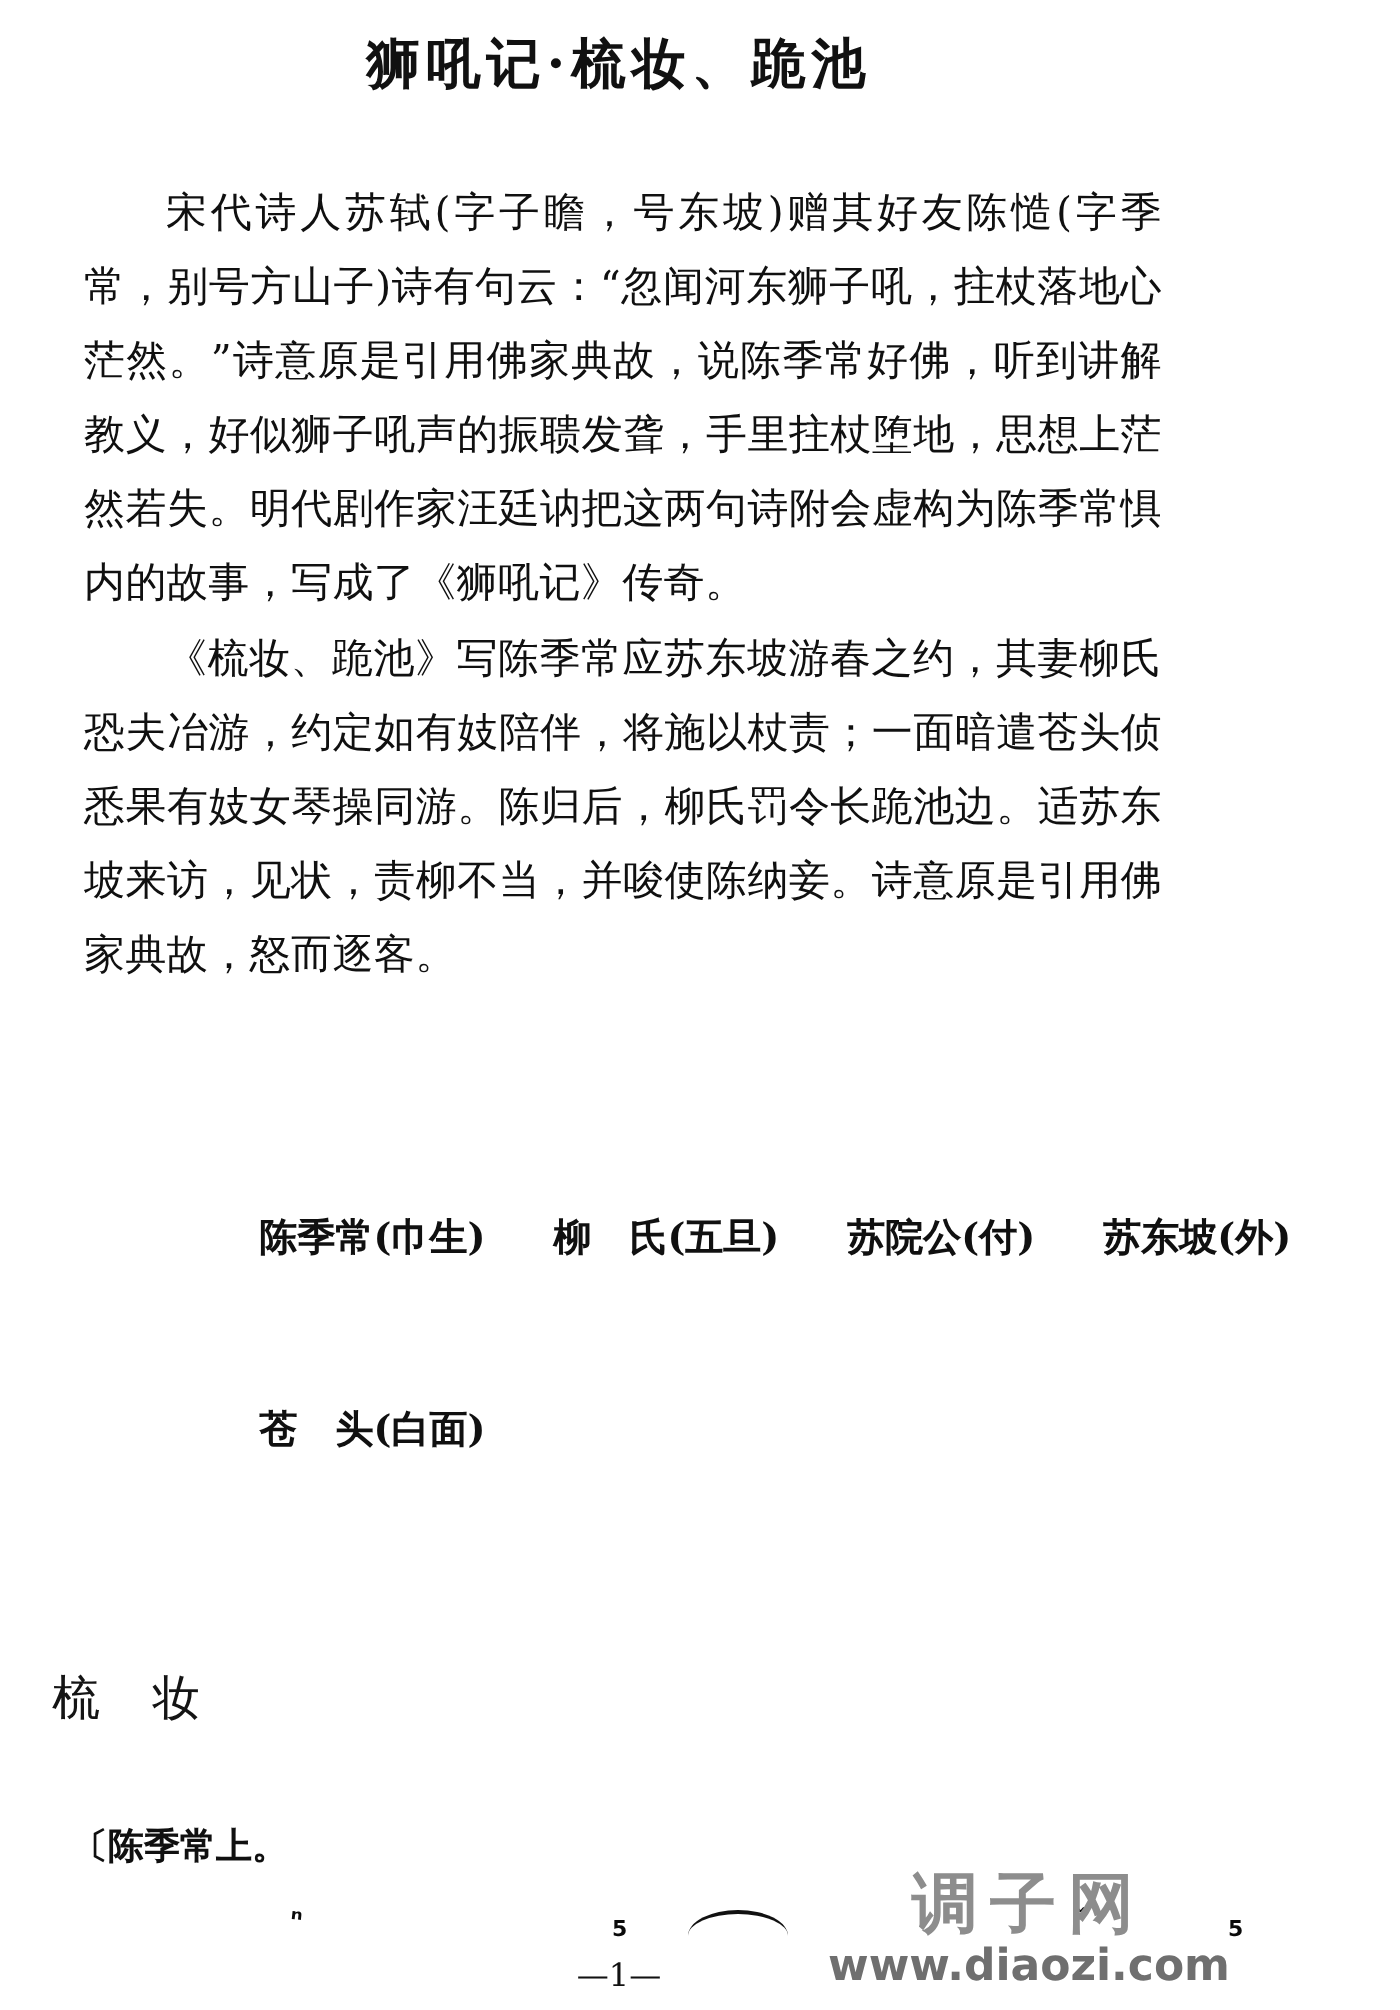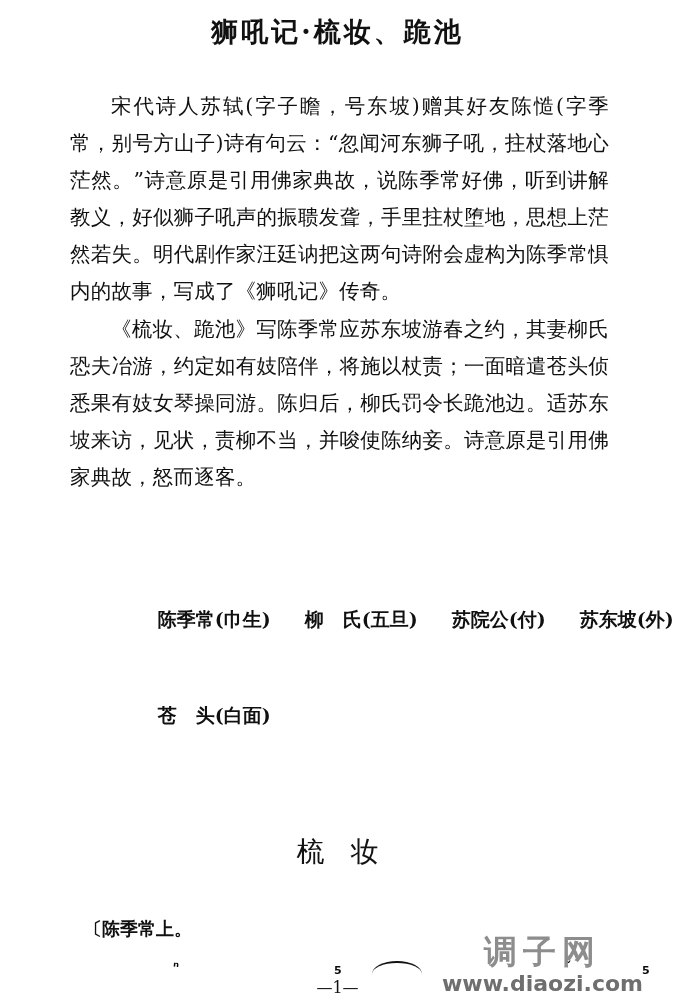--- a/index.html
+++ b/index.html
@@ -14,21 +14,20 @@
     color: #0a0a0a;
     position: relative;
     overflow: hidden;
   }
 
   .page {
     position: relative;
     width: 619px;
     height: 1005px;
     box-sizing: border-box;
-    margin-left: 28px;
   }
 
   
   .doc-title {
     text-align: center;
     font-size: 27px;
     font-weight: 700;
     letter-spacing: 3px;
     margin: 0;
     padding-top: 14px;
@@ -65,32 +64,32 @@
     font-weight: 700;
     line-height: 32px;
     color: #101010;
   }
   .roles-line { white-space: pre; }
   .role-item { display: inline-block; }
   .role-sep { display: inline-block; width: 34px; }
 
   
   .scene-title {
-    text-align: center;
-    font-size: 28px;
+    text-align: left;
+    font-size: 24px;
     font-weight: 400;
     letter-spacing: 26px;
     text-indent: 26px;
     font-family: "DejaVu Serif", "Liberation Serif", serif;
     color: #141414;
   }
 
   
   .stage-dir {
-    padding-left: 56px;
+    padding-left: 36px;
     font-size: 18px;
     font-weight: 700;
     font-family: "DejaVu Serif", "Liberation Serif", serif;
     color: #101010;
   }
 
   
   .score {
     position: relative;
     padding-left: 6px;

